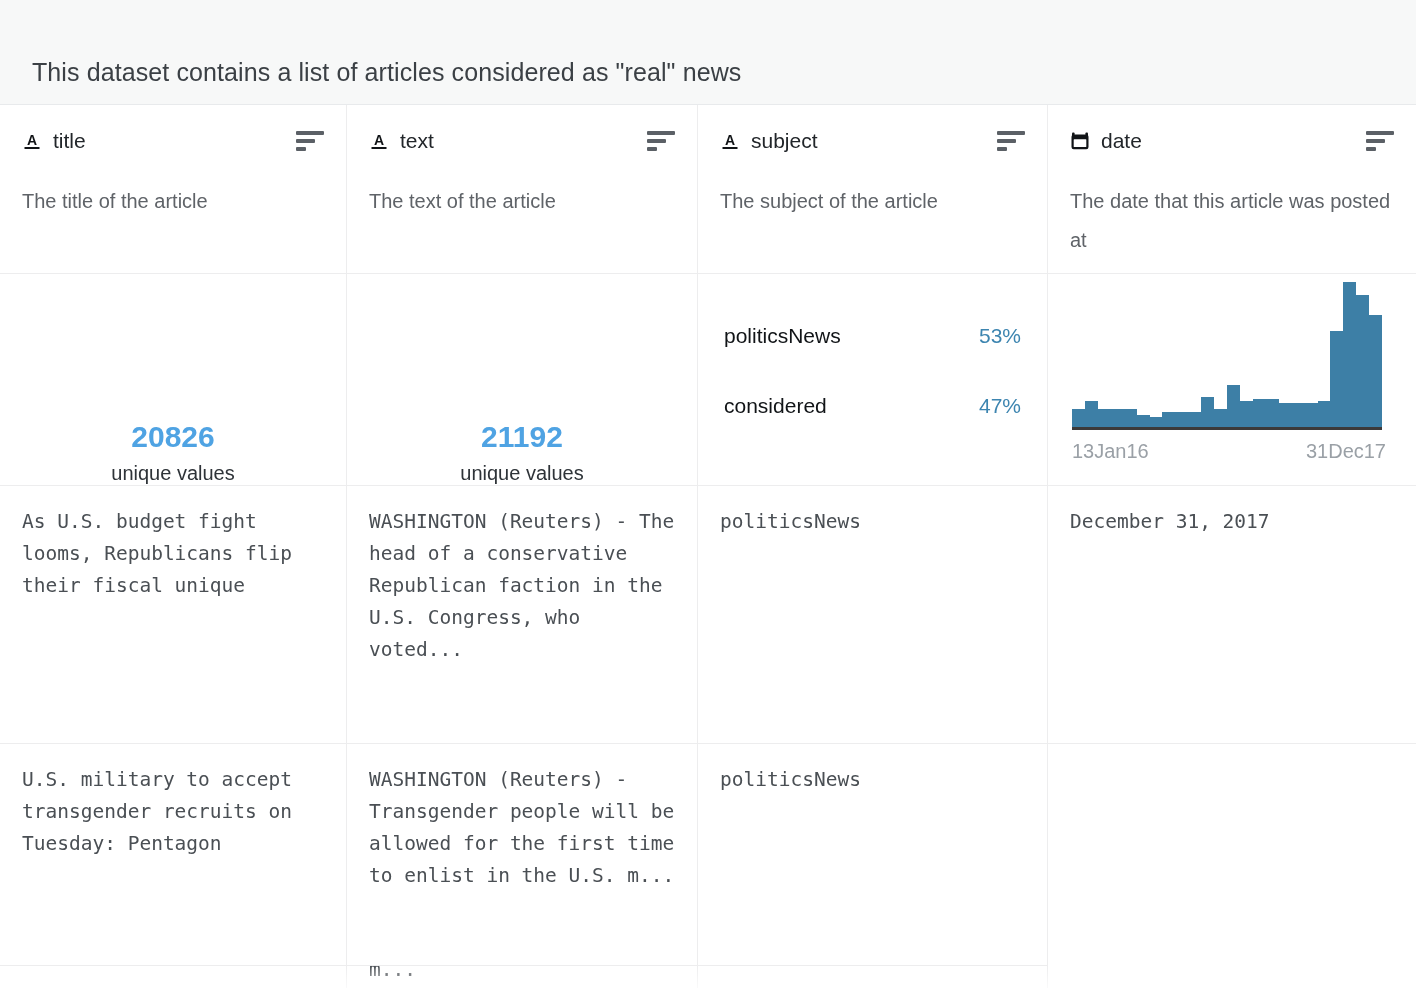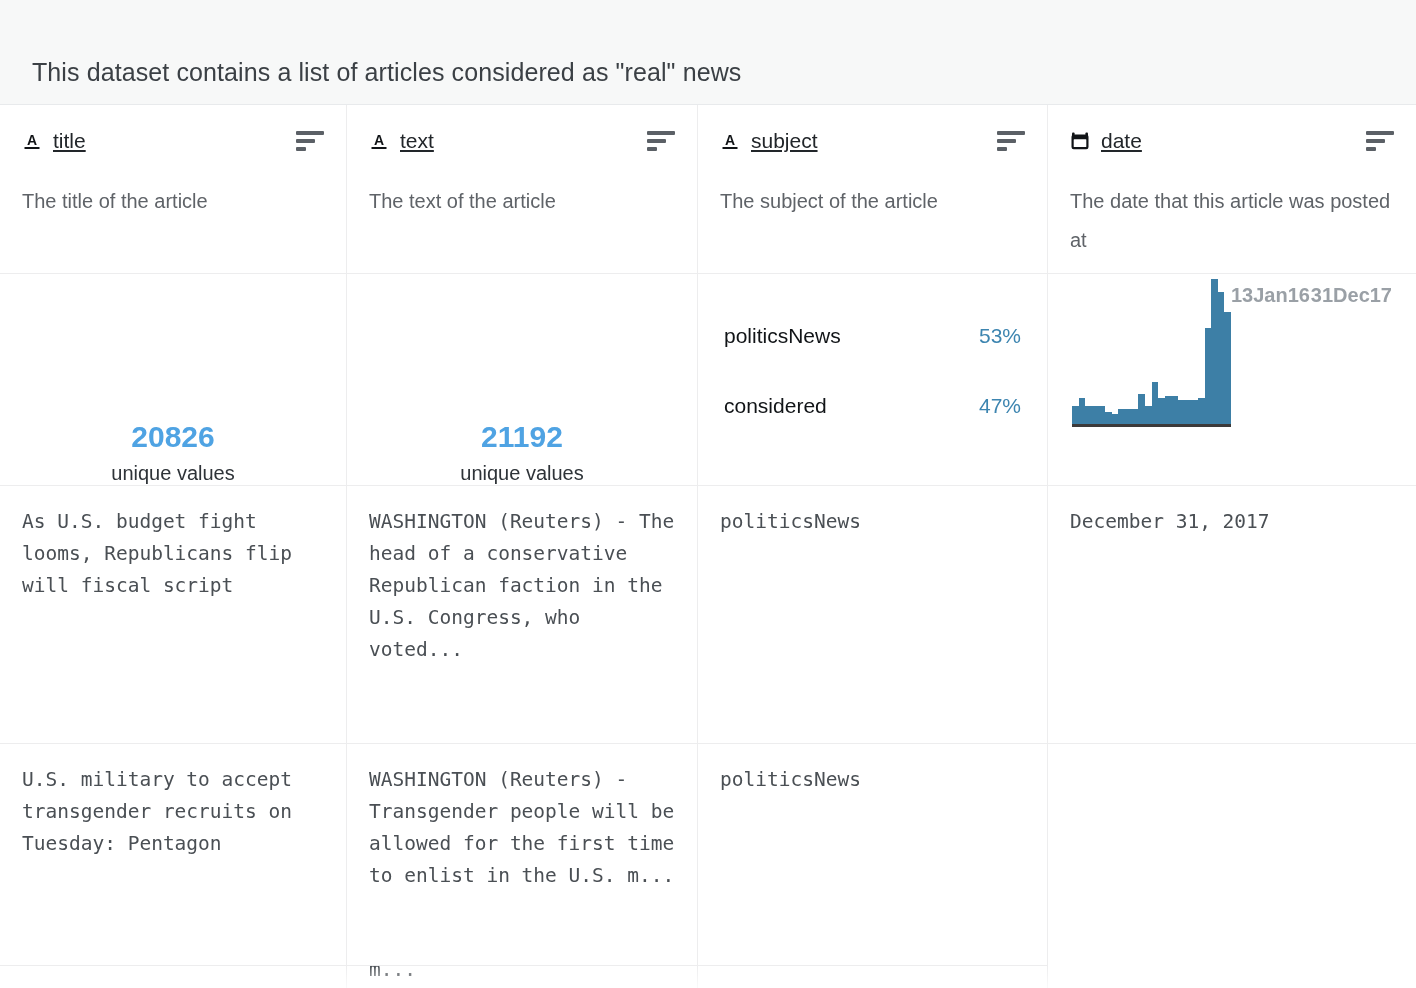--- a/index.html
+++ b/index.html
@@ -75,21 +75,20 @@
     align-items: center;
     justify-content: center;
     width: 20px;
     height: 20px;
     flex: 0 0 auto;
   }
   .hdr-name {
     font-size: 21px;
     color: #22262a;
     font-weight: 400;
-    text-decoration: underline;
   }
   .sort-icon {
     display: inline-flex;
     flex-direction: column;
     gap: 4px;
     align-items: flex-start;
     width: 28px;
     cursor: pointer;
   }
   .sort-icon i {
@@ -151,25 +150,24 @@
   .cat-pct {
     font-size: 21px;
     color: #3d85b0;
     margin-top: 14px;
   }
 
   .hist-wrap {
     padding: 0 24px;
     height: 100%;
     display: flex;
-    flex-direction: row;
+    flex-direction: column;
     justify-content: flex-end;
     padding-bottom: 22px;
     box-sizing: border-box;
-    font-weight: bold;
   }
   .hist-bars {
     display: flex;
     align-items: flex-end;
     height: 150px;
     width: 310px;
     border-bottom: 3px solid #3c3a3a;
     gap: 0;
   }
   .hist-bars span {
@@ -378,21 +376,21 @@
         <div class="hist-axis">
           <span>13Jan16</span>
           <span>31Dec17</span>
         </div>
       </div>
     </div>
   </div>
 
   <div class="row row-data r1">
     <div class="cell c0">
-      <div class="cell-text">As U.S. budget fight looms, Republicans flip will fiscal script</div>
+      <div class="cell-text">As U.S. budget fight looms, Republicans flip their fiscal unique</div>
     </div>
     <div class="cell c1">
       <div class="cell-text">WASHINGTON (Reuters) - The head of a conservative Republican faction in the U.S. Congress, who voted...</div>
     </div>
     <div class="cell c2">
       <div class="cell-text">politicsNews</div>
     </div>
     <div class="cell c3">
       <div class="cell-text">December 31, 2017</div>
     </div>

